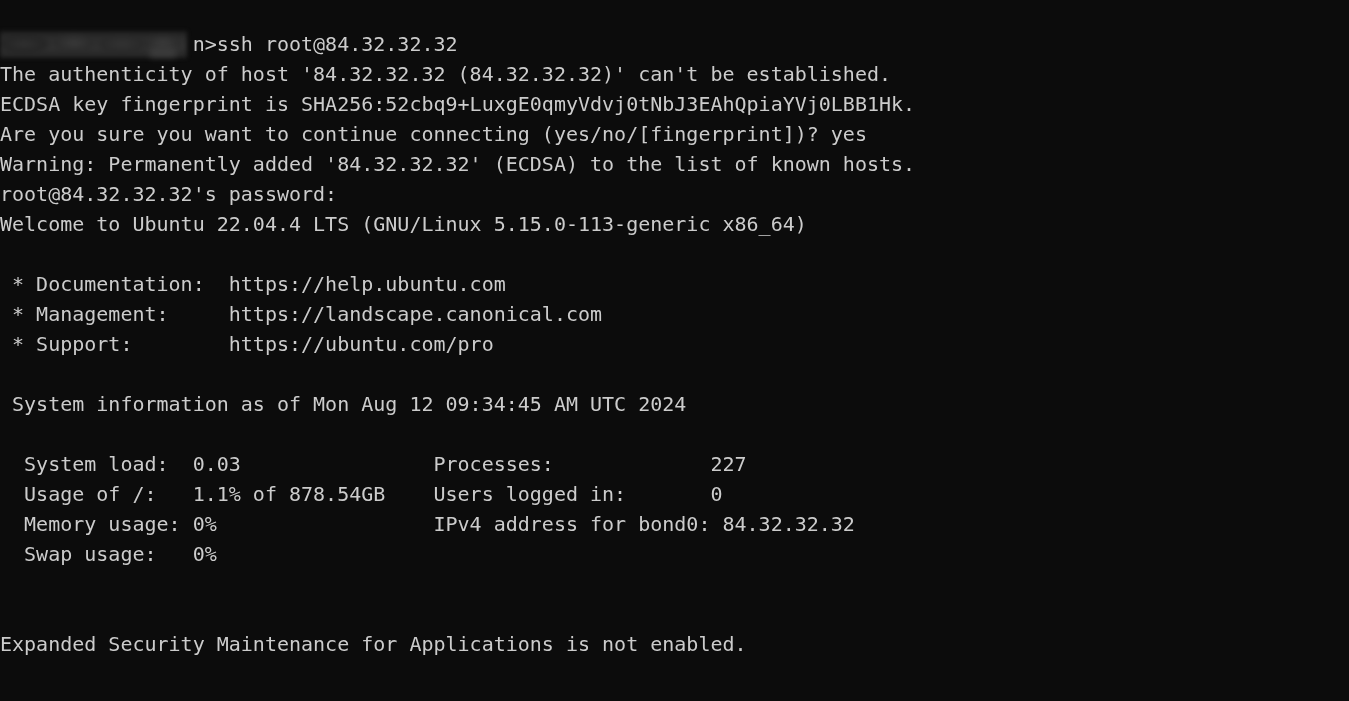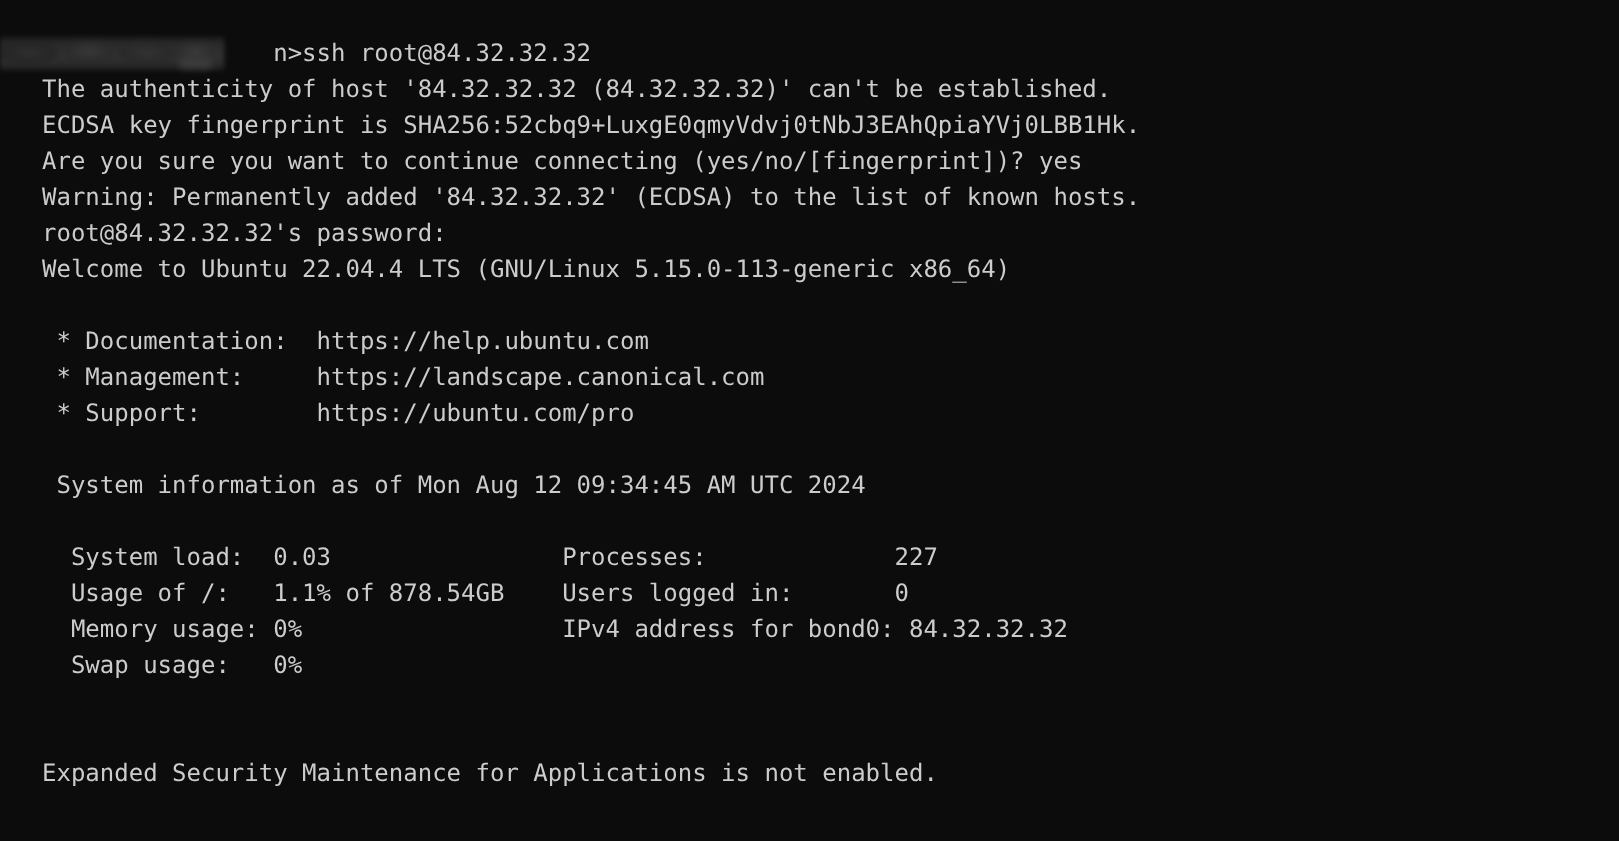--- a/index.html
+++ b/index.html
@@ -26,21 +26,20 @@
     top: 29px;
     width: 1349px;
     white-space: pre;
     letter-spacing: 0px;
   }
   .row {
     height: 30px;
     line-height: 30px;
     white-space: pre;
     display: block;
-    padding-left: 35px;
   }
   .row.blank {
     color: transparent;
   }
   
   #redaction {
     position: absolute;
     left: 0px;
     top: 31px;
     width: 187px;

